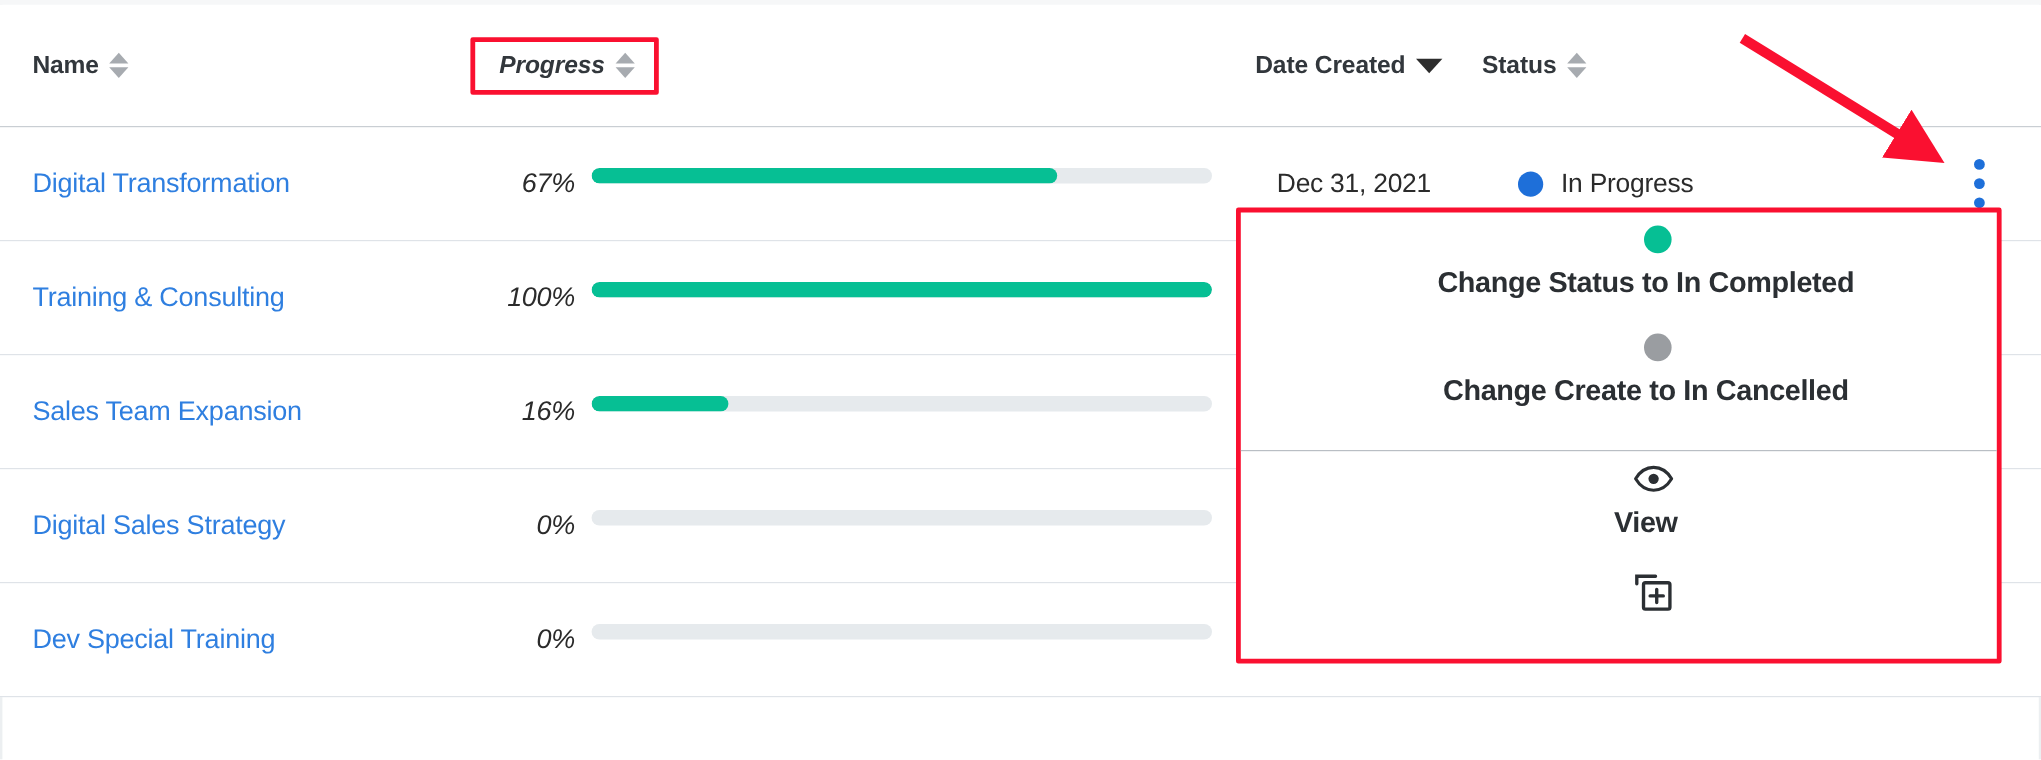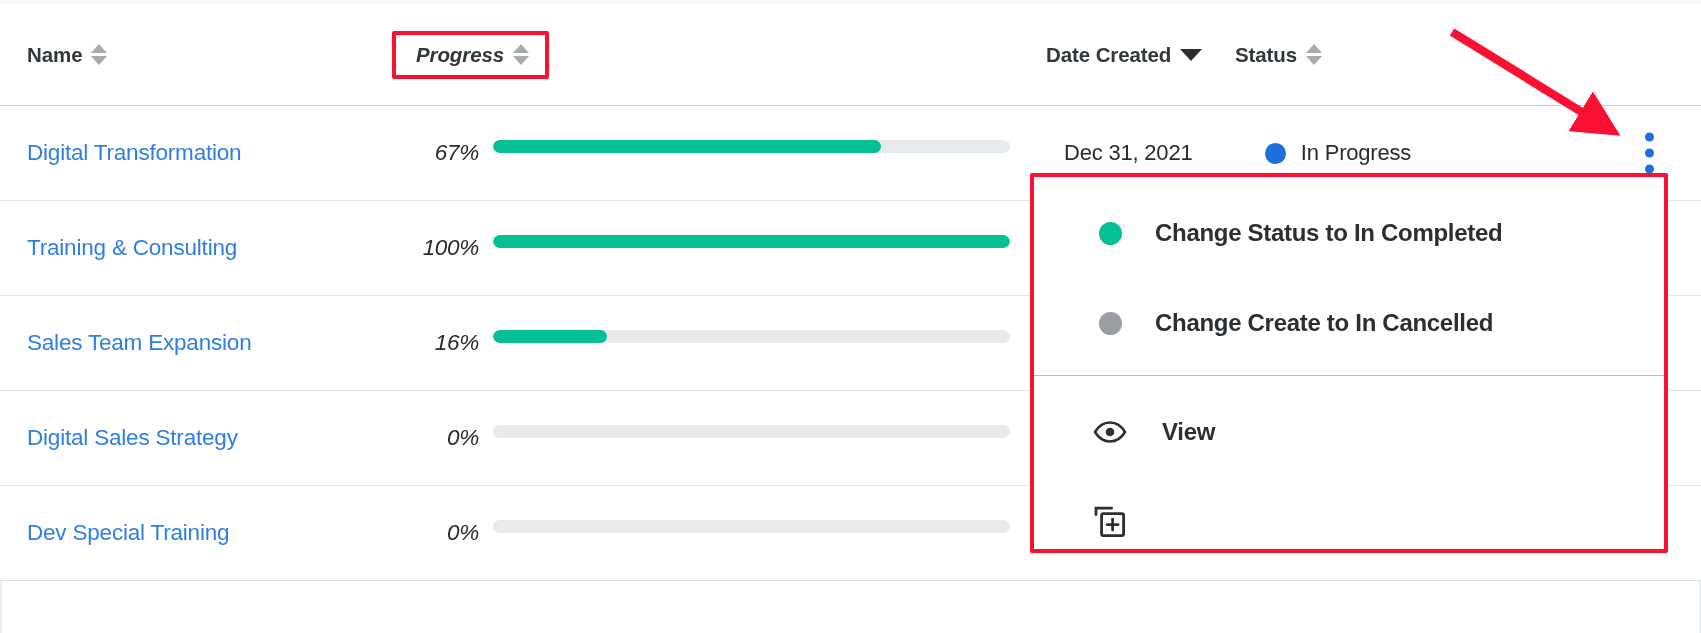--- a/index.html
+++ b/index.html
@@ -168,22 +168,23 @@
     border: 4px solid #fa1030;
     border-radius: 2px;
     z-index: 40;
   }
   .menu-group { padding: 0; }
   .menu-item {
     display: flex;
     align-items: center;
     height: 90px;
     padding-left: 45px;
-    gap: 33px;
+    gap: 11px;
     cursor: pointer;
+    flex-direction: column;
   }
   .menu-item:first-child { margin-top: 11px; }
   .menu-label {
     font-size: 24px;
     font-weight: bold;
     color: #2b2f33;
     letter-spacing: -0.3px;
     white-space: nowrap;
   }
   .menu-dot {

